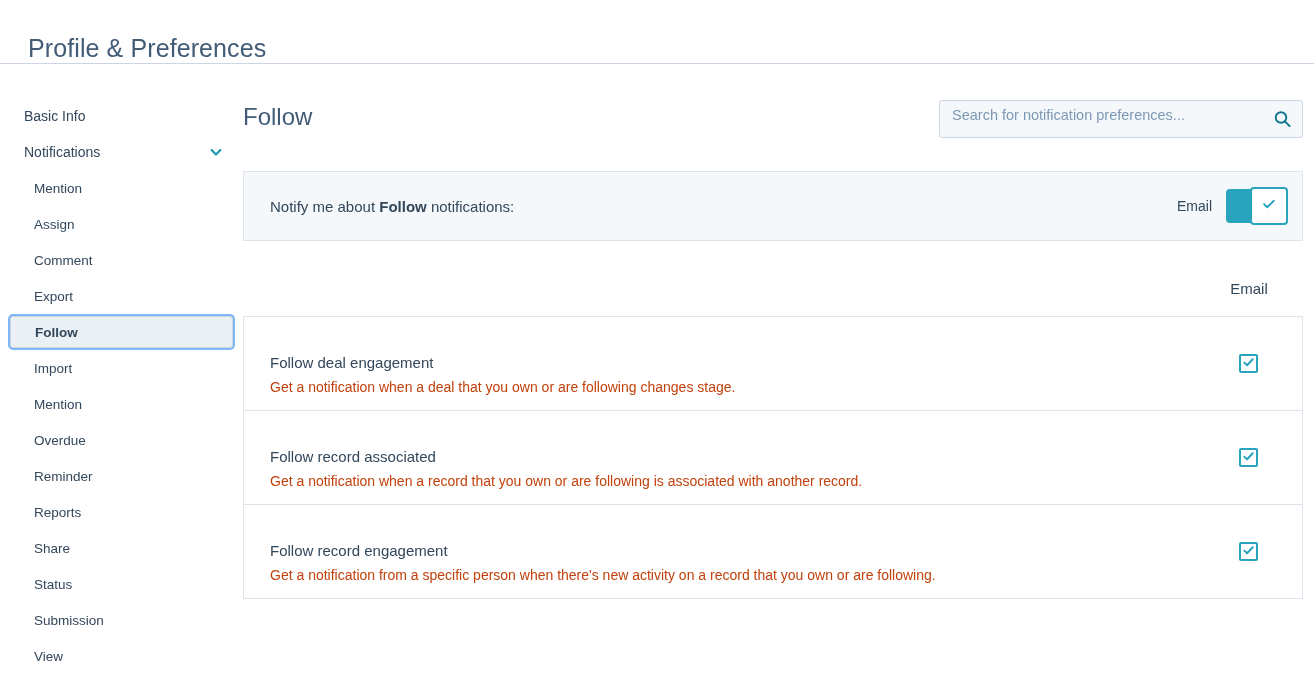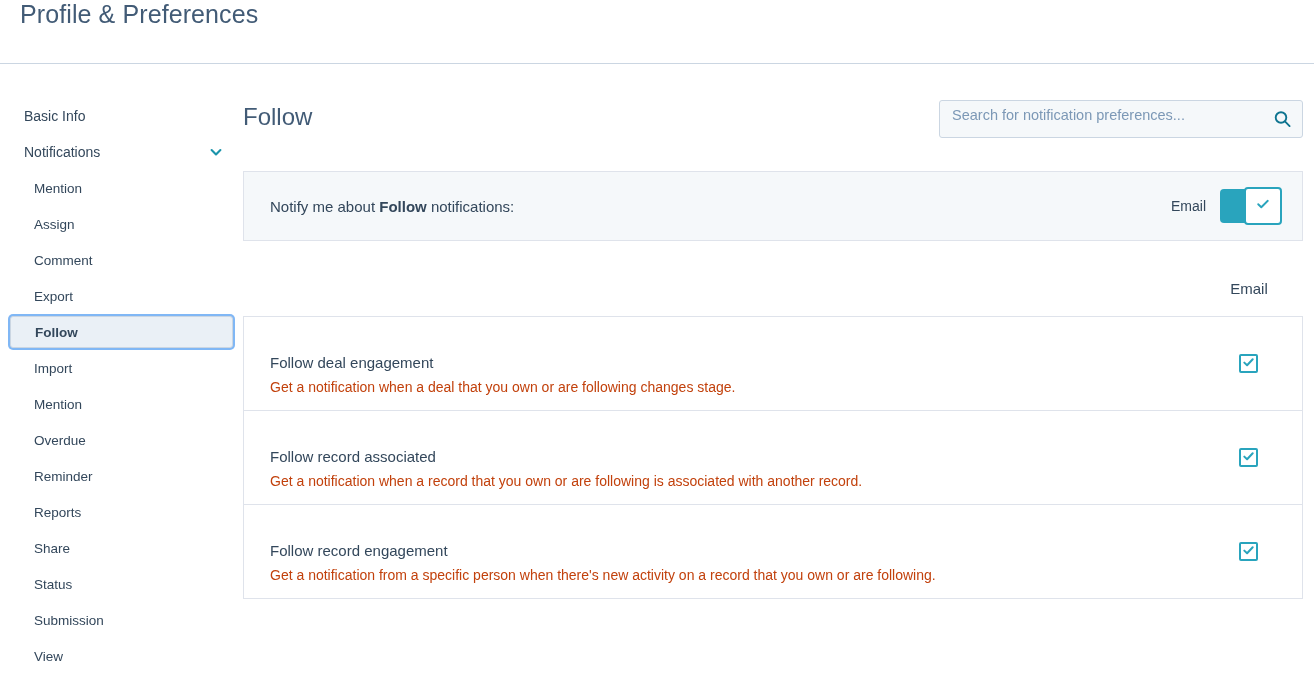--- a/index.html
+++ b/index.html
@@ -15,22 +15,22 @@
     font-family: "Liberation Sans", sans-serif;
     color: #33475b;
     overflow: hidden;
   }
 
   
   .app-header {
     height: 64px;
     border-bottom: 1px solid #cbd6e2;
     display: flex;
-    align-items: flex-start;
-    padding-left: 20px;
+    align-items: flex-end;
+    padding-left: 28px;
   }
   .app-title {
     font-size: 25px;
     font-weight: 400;
     color: #425b76;
     letter-spacing: 0.1px;
   }
 
   
   .page-body {
@@ -127,21 +127,21 @@
 
   
   .notify-banner {
     margin-top: 33px;
     height: 70px;
     background: #f5f8fa;
     border: 1px solid #dfe3eb;
     display: flex;
     align-items: center;
     justify-content: space-between;
-    padding: 0 22px 0 26px;
+    padding: 0 16px 0 26px;
   }
   .notify-text {
     font-size: 15px;
     color: #33475b;
   }
   .notify-text b { font-weight: 700; }
   .notify-right {
     display: flex;
     align-items: center;
     gap: 14px;

